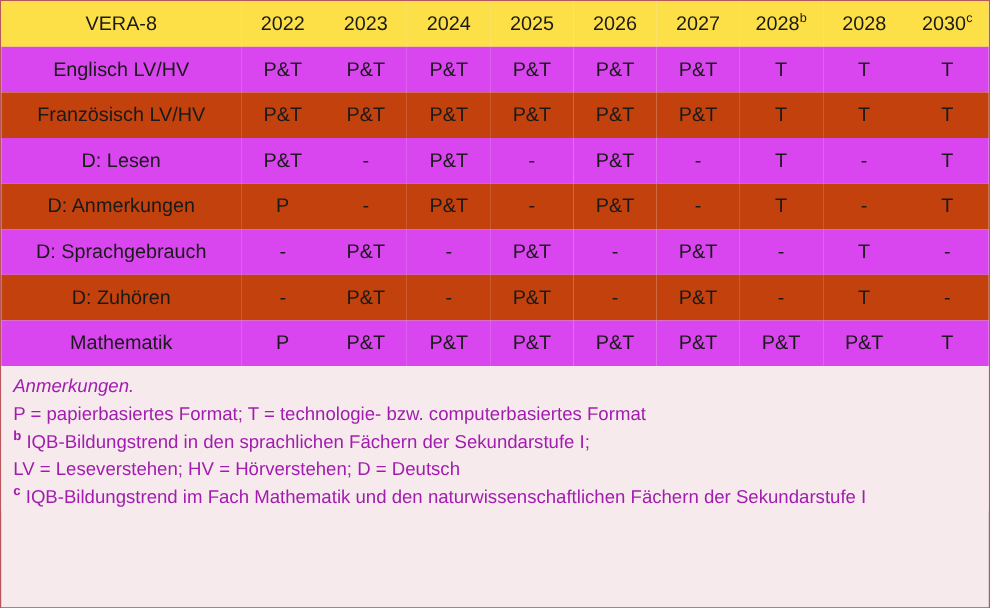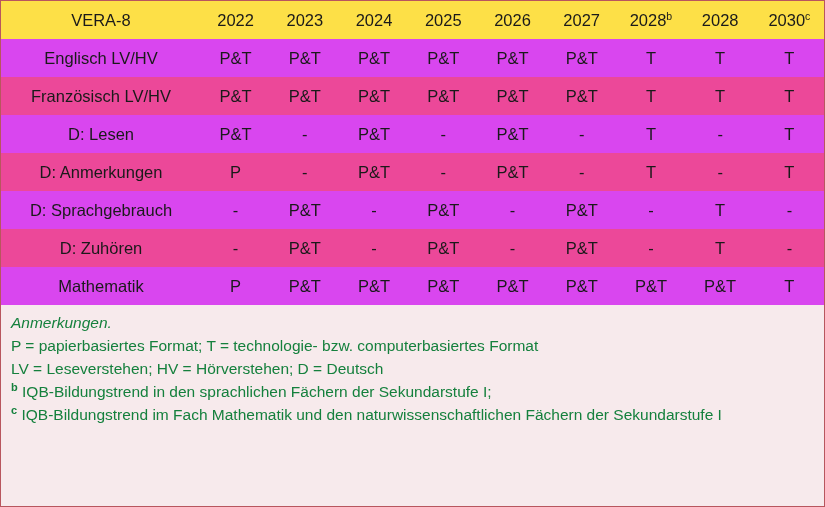--- a/index.html
+++ b/index.html
@@ -47,33 +47,33 @@
     text-align: left;
     padding-left: 10px;
     width: 200px;
   }
   td.row-label {
     text-align: left;
     padding-left: 10px;
     font-size: 16.5px;
   }
   tr.row-a td { background: #d946ef; }
-  tr.row-b td { background: #ec4899; }
+  tr.row-b td { background: #c2410c; }
   td.val { width: 57px; }
   td.t-val { color: #b03a43; }
   sup {
     font-size: 10.5px;
     vertical-align: super;
     line-height: 0;
   }
   .notes {
     padding: 7px 10px 0 10px;
     background: #f7eaec;
     font-size: 15.5px;
-    color: #15803d;
+    color: #a21caf;
     line-height: 1.42;
   }
   .notes .em {
     font-style: italic;
   }
   .notes p {
     margin: 0 0 1px 0;
   }
   .notes .sup-lead {
     font-size: 11px;
@@ -185,17 +185,17 @@
         <td class="val">P&amp;T</td>
         <td class="val">P&amp;T</td>
         <td class="val t-val">T</td>
       </tr>
     </tbody>
   </table>
 
   <div class="notes">
     <p class="em">Anmerkungen.</p>
     <p>P = papierbasiertes Format; T = technologie- bzw. computerbasiertes Format</p>
+    <p><span class="sup-lead">b</span><span> IQB-Bildungstrend in den sprachlichen Fächern der Sekundarstufe I;</span></p>
     <p>LV = Leseverstehen; HV = Hörverstehen; D = Deutsch</p>
-    <p><span class="sup-lead">b</span><span> IQB-Bildungstrend in den sprachlichen Fächern der Sekundarstufe I;</span></p>
     <p><span class="sup-lead">c</span><span> IQB-Bildungstrend im Fach Mathematik und den naturwissenschaftlichen Fächern der Sekundarstufe I</span></p>
   </div>
 </div>
 
 </body></html>

